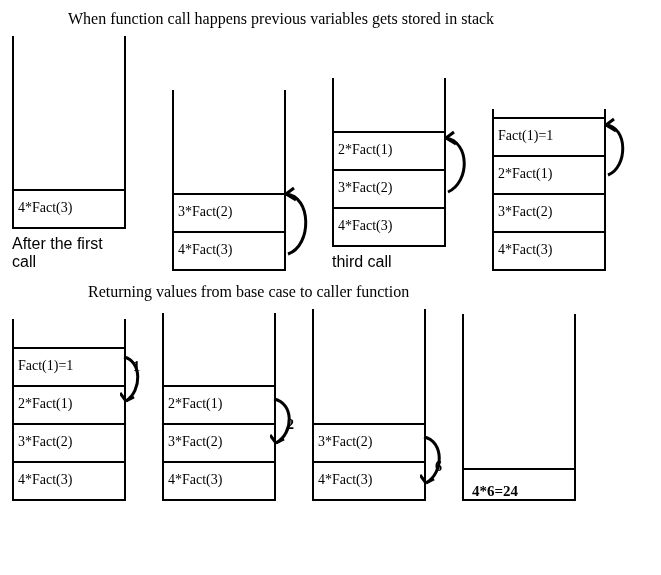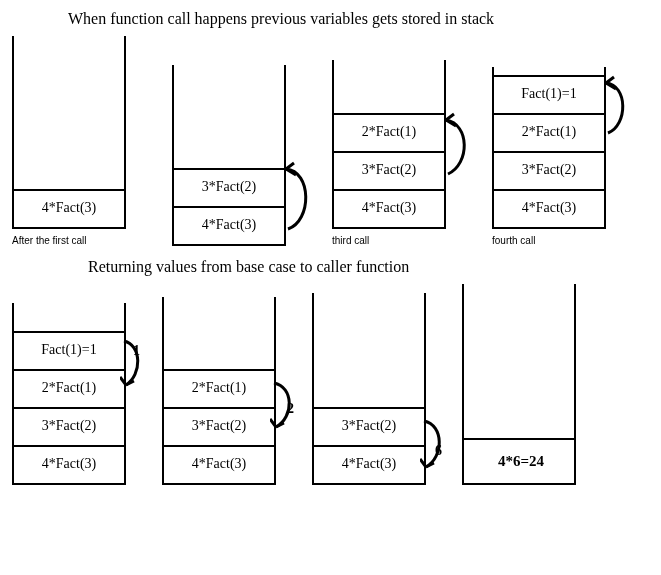--- a/index.html
+++ b/index.html
@@ -27,21 +27,20 @@
   .row.second { gap: 36px; margin-top: 6px; }
   .col {
     display: flex;
     flex-direction: column;
     align-items: center;
   }
   .stack {
     position: relative;
     width: 114px;
     box-sizing: border-box;
-    text-align: center;
   }
   .stack::before,
   .stack::after {
     content: "";
     position: absolute;
     top: 0; bottom: 0;
     width: 2px;
     background: #000;
   }
   .stack::before { left: 0; }
@@ -62,26 +61,26 @@
     padding: 10px 6px 12px 6px;
     font-size: 14px;
     line-height: 1;
     box-sizing: border-box;
     margin-top: -2px;
     background: #fff;
   }
   .frame.result {
     font-weight: bold;
     font-size: 15px;
-    padding: 14px 6px 14px 10px;
+    padding: 14px 6px 0 10px;
   }
 
   .caption {
     font-family: Arial, sans-serif;
-    font-size: 10px;
+    font-size: 16px;
     margin-top: 6px;
     text-align: left;
     width: 114px;
   }
 
   
   .arrow {
     position: absolute;
     pointer-events: none;
   }
@@ -132,21 +131,20 @@
       <div class="empty h4"></div>
       <div class="frame">Fact(1)=1</div>
       <div class="frame">2*Fact(1)</div>
       <div class="frame">3*Fact(2)</div>
       <div class="frame">4*Fact(3)</div>
       <svg class="arrow" style="right:-26px; top:8px;" width="30" height="66" viewBox="0 0 30 66">
         <path d="M4 8 C 26 10, 26 50, 6 58" fill="none" stroke="#000" stroke-width="3"></path>
         <path d="M4 8 L12 2 M4 8 L14 14" fill="none" stroke="#000" stroke-width="3"></path>
       </svg>
     </div>
-    <div class="caption">fourth call</div>
   </div>
 
 </div>
 
 <div class="title" style="margin-left:80px; margin-top:12px;">Returning values from base case to caller function</div>
 
 <div class="row second">
 
   <div class="col">
     <div class="stack">

